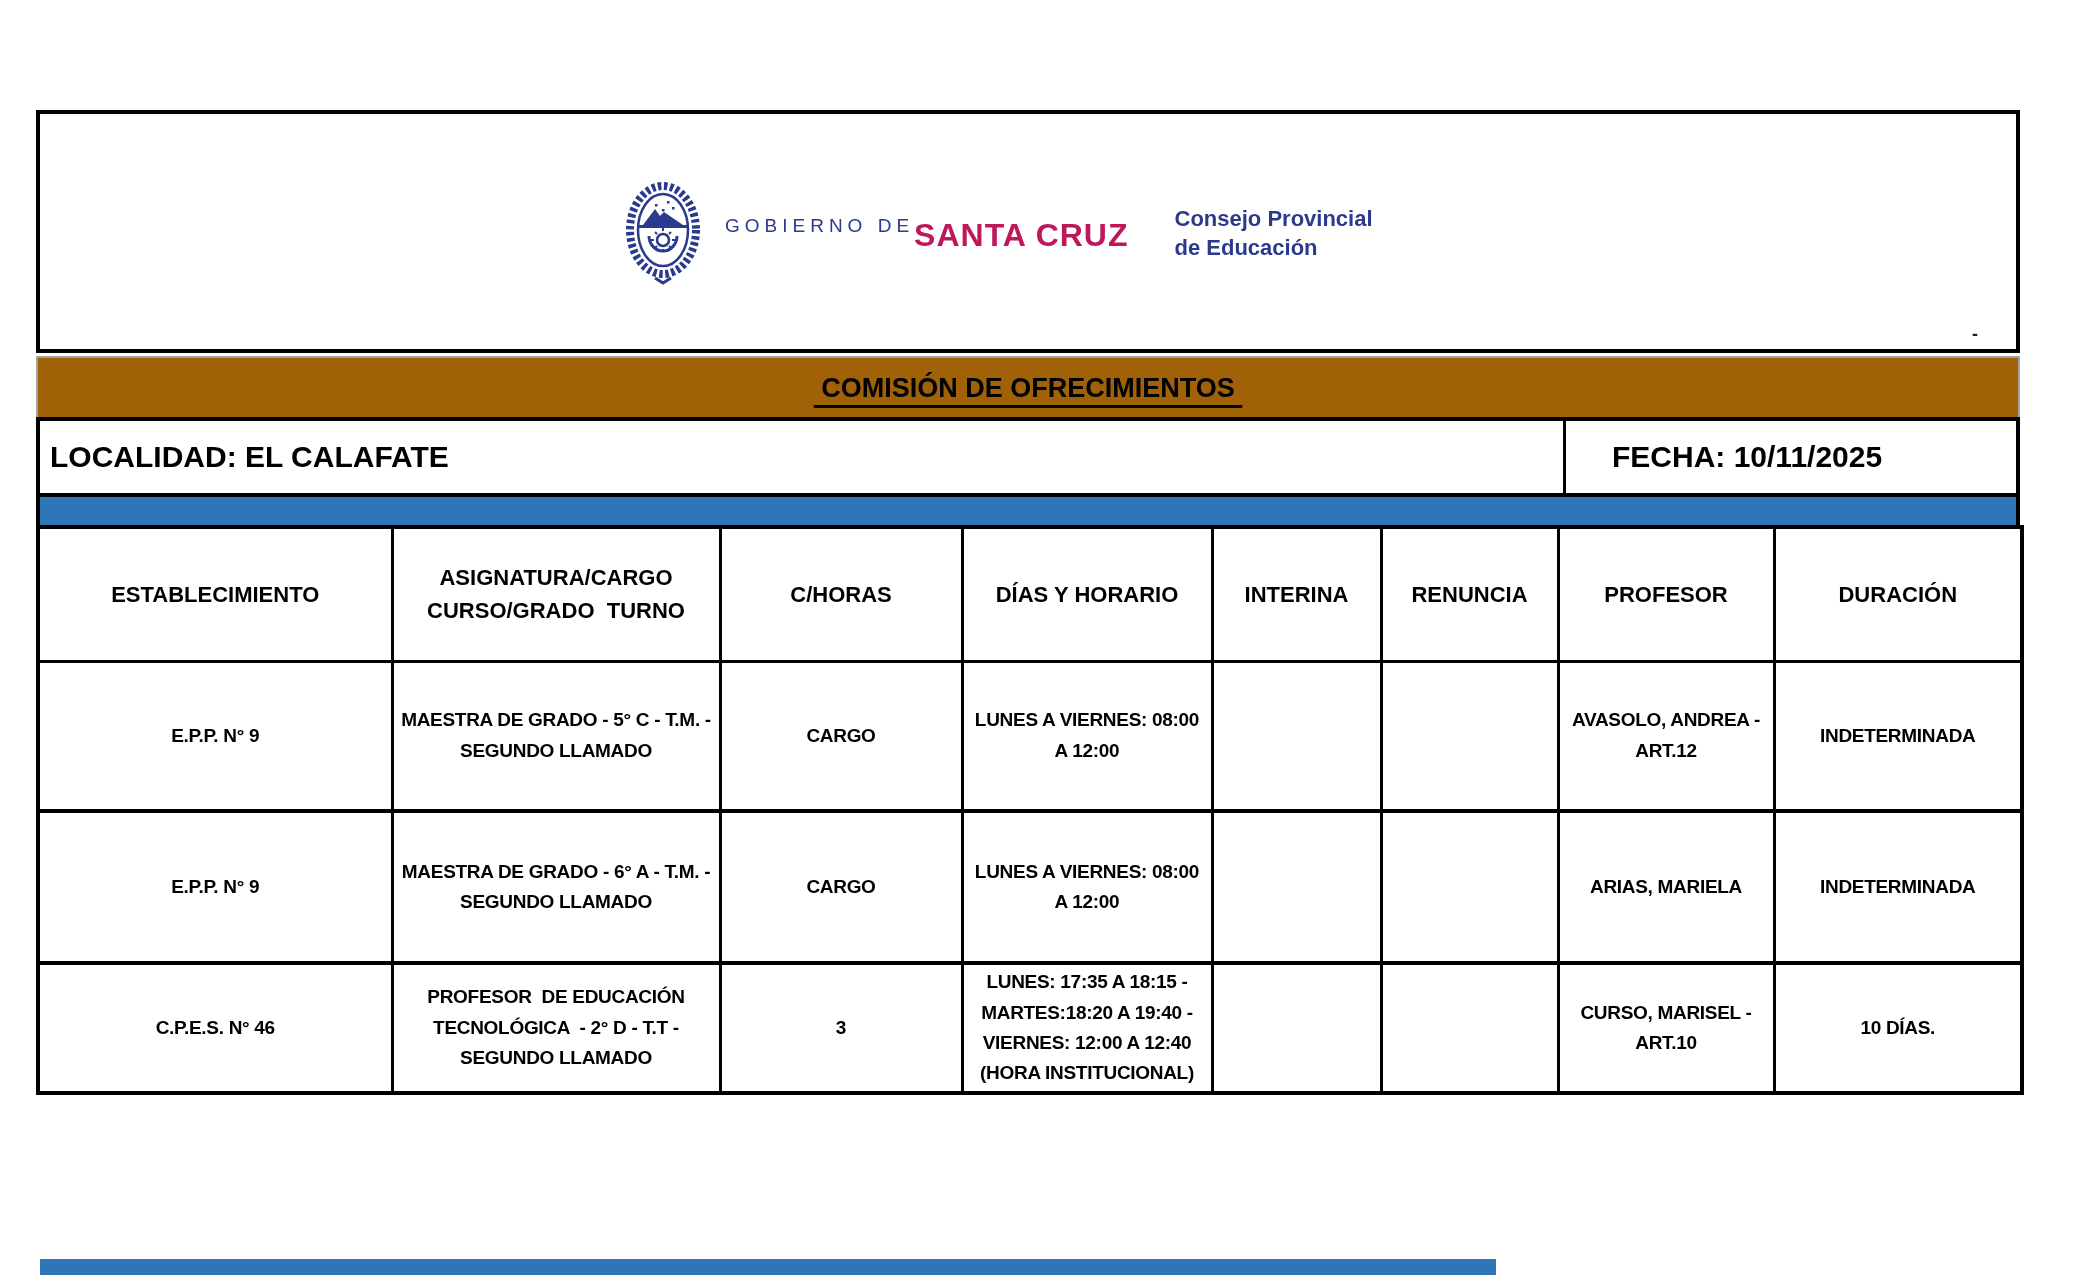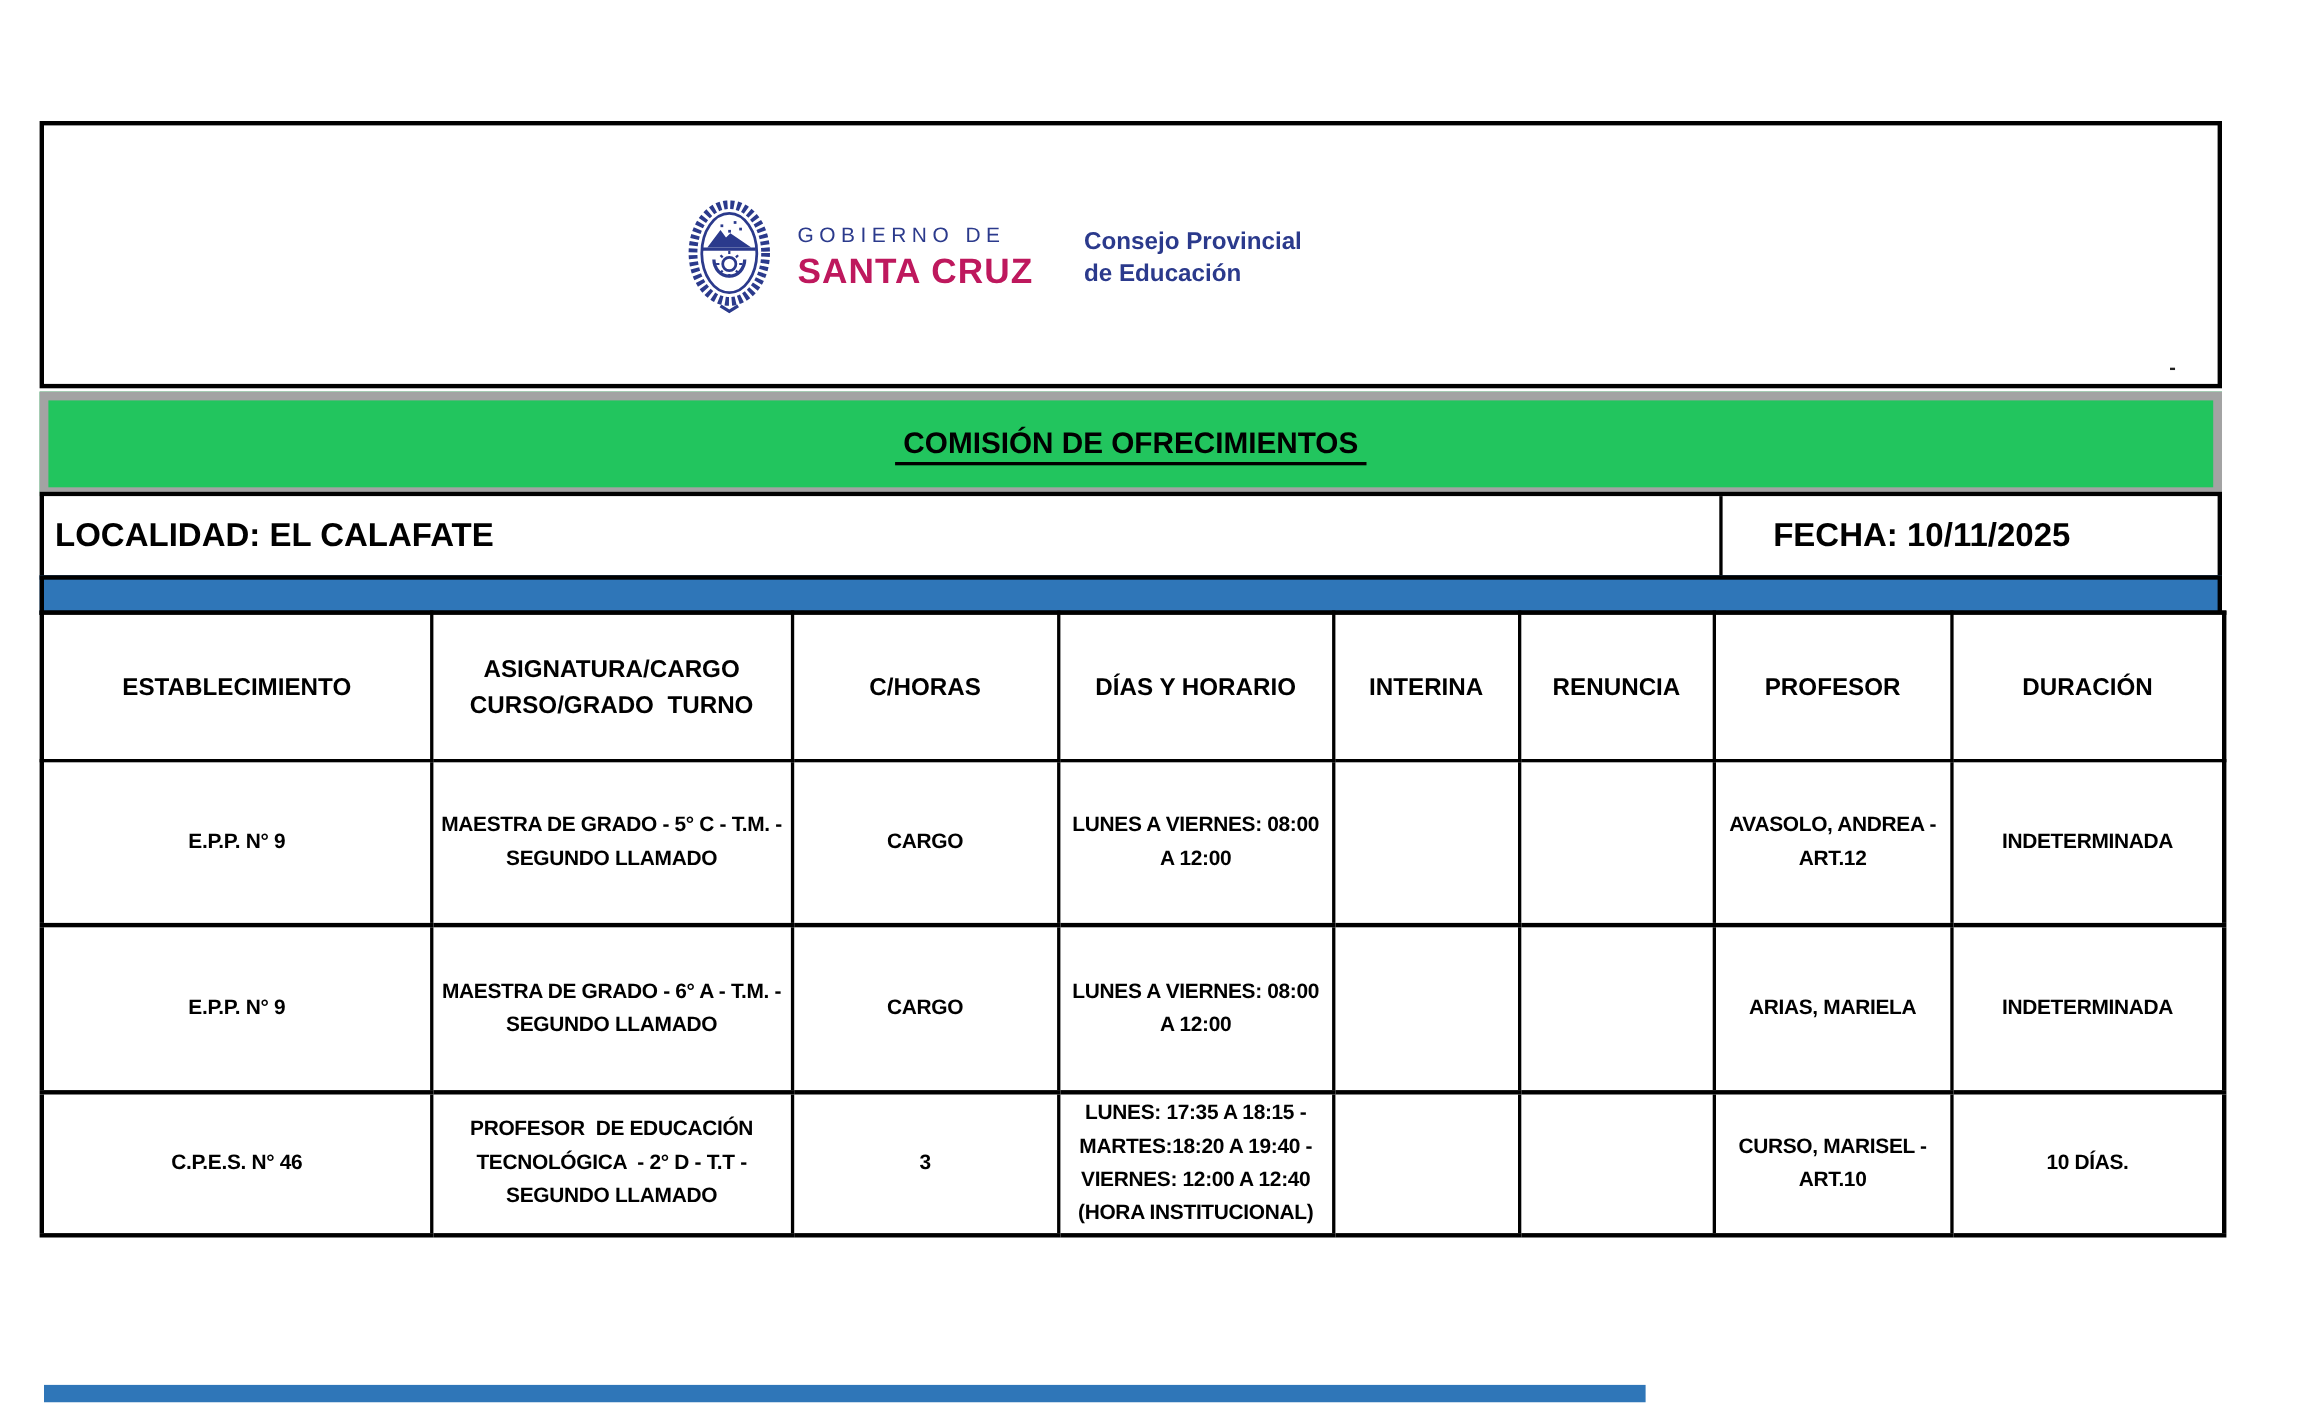--- a/index.html
+++ b/index.html
@@ -5,28 +5,28 @@
   * { box-sizing: border-box; margin: 0; padding: 0; }
   html, body { width: 2100px; height: 1275px; background: #fff; overflow: hidden; }
   body { font-family: "Liberation Sans", sans-serif; position: relative; color: #000; }
 
   .sheet { position: absolute; left: 36px; top: 110px; width: 1984px; }
 
   
   .header-box { position: relative; height: 243px; border: 4px solid #000; background: #fff; }
   .logo-group { position: absolute; left: 585px; top: 66px; height: 108px; display: flex; align-items: center; }
   .crest-wrap { width: 76px; height: 104px; margin-right: 24px; }
-  .gov-block { display: flex; flex-direction: column; }
+  .gov-block { display: flex; flex-direction: row; }
   .gov-line1 { font-size: 19px; letter-spacing: 5px; color: #2b3a8c; font-weight: normal; }
   .gov-line2 { font-size: 32px; font-weight: bold; letter-spacing: 1px; color: #be185d; margin-top: 2px; }
   .council-block { margin-left: 46px; font-size: 22px; line-height: 1.3; color: #2b3a8c; font-weight: bold; }
   .stray-dash { position: absolute; right: 38px; bottom: 4px; font-size: 18px; font-weight: bold; color: #222; }
 
   
-  .title-band { margin-top: 3px; height: 95px; border: 8px solid #a3a3a3; background: #22c55e;
+  .title-band { margin-top: 3px; height: 65px; border: 2px solid #a3a3a3; background: #a16207;
                 display: flex; align-items: center; justify-content: center; }
   .title-text { font-size: 27px; font-weight: bold; color: #000; white-space: pre;
                 text-decoration: underline; text-decoration-thickness: 3px; text-underline-offset: 8px; }
 
   
   .info-row { margin-top: -4px; height: 80px; border: 4px solid #000; background: #fff; display: flex; }
   .info-left { width: 1526px; border-right: 3px solid #000; display: flex; align-items: center; padding-left: 10px; }
   .info-right { flex: 1; display: flex; align-items: center; padding-left: 14px; margin-left: 32px; }
   .info-text { font-size: 30px; font-weight: bold; }
 

